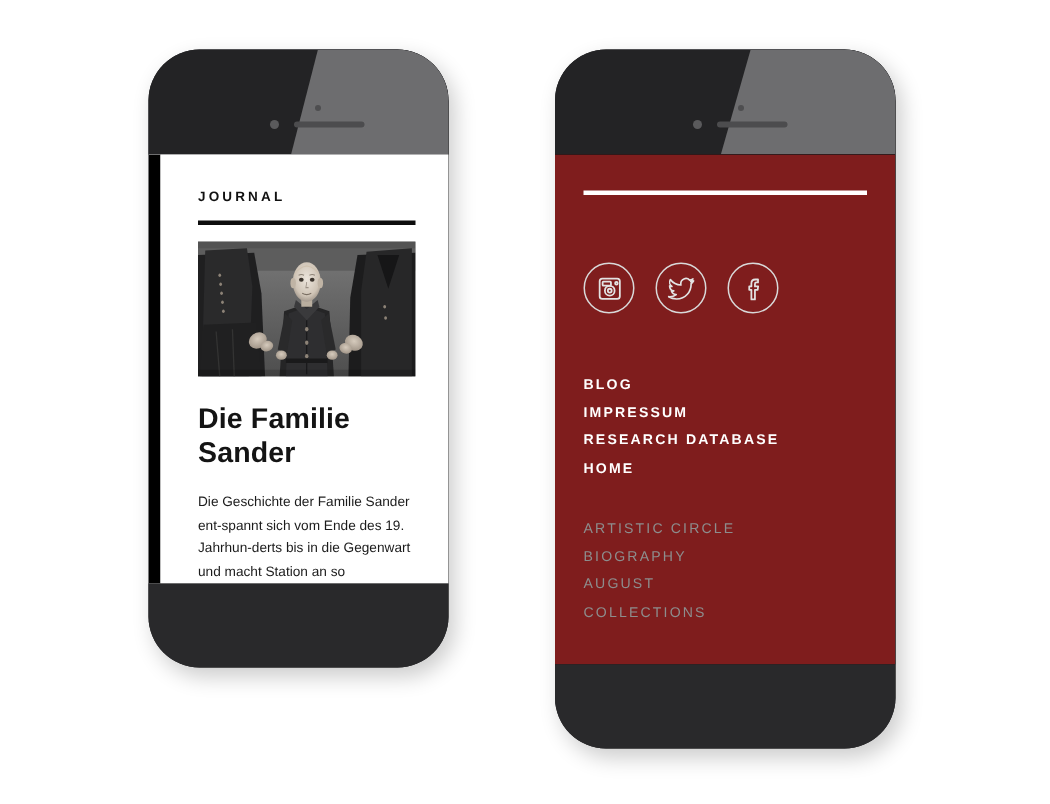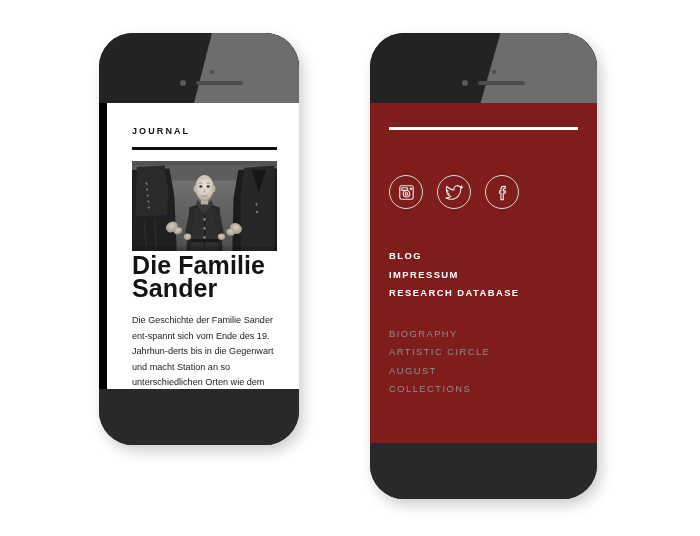--- a/index.html
+++ b/index.html
@@ -130,22 +130,22 @@
     margin-top: 11px;
     width: 100%;
     height: 90px;
     position: relative;
     overflow: hidden;
     background: #6b6b6b;
   }
   .photo svg { display:block; width:100%; height:100%; }
 
   .headline {
-    margin-top: 3px;
-    font-size: 25px;
+    margin-top: 17px;
+    font-size: 19px;
     line-height: 23px;
     font-weight: 700;
     color: #141414;
     letter-spacing: 0.1px;
   }
 
   .bodytext {
     margin-top: 13px;
     font-size: 9.1px;
     line-height: 15.6px;
@@ -383,26 +383,27 @@
               </svg>
             </div>
 
           </div>
 
           <div class="nav">
 
             <div class="nav-item">BLOG</div>
             <div class="nav-item">IMPRESSUM</div>
             <div class="nav-item">RESEARCH DATABASE</div>
+            <div class="nav-item">HOME</div>
 
             <div class="nav-group-gap"></div>
 
 
+            <div class="nav-sub">ARTISTIC CIRCLE</div>
             <div class="nav-sub">BIOGRAPHY</div>
-            <div class="nav-sub">ARTISTIC CIRCLE</div>
             <div class="nav-sub">AUGUST</div>
             <div class="nav-sub">COLLECTIONS</div>
 
             <div class="nav-group-gap2"></div>
 
           </div>
 
         </div>
       </div>
 

